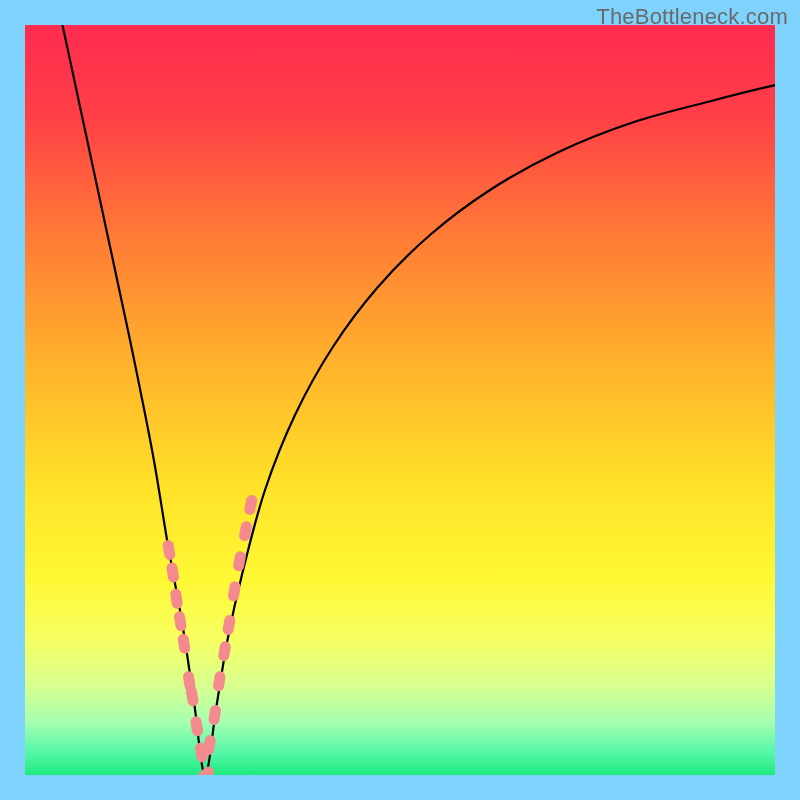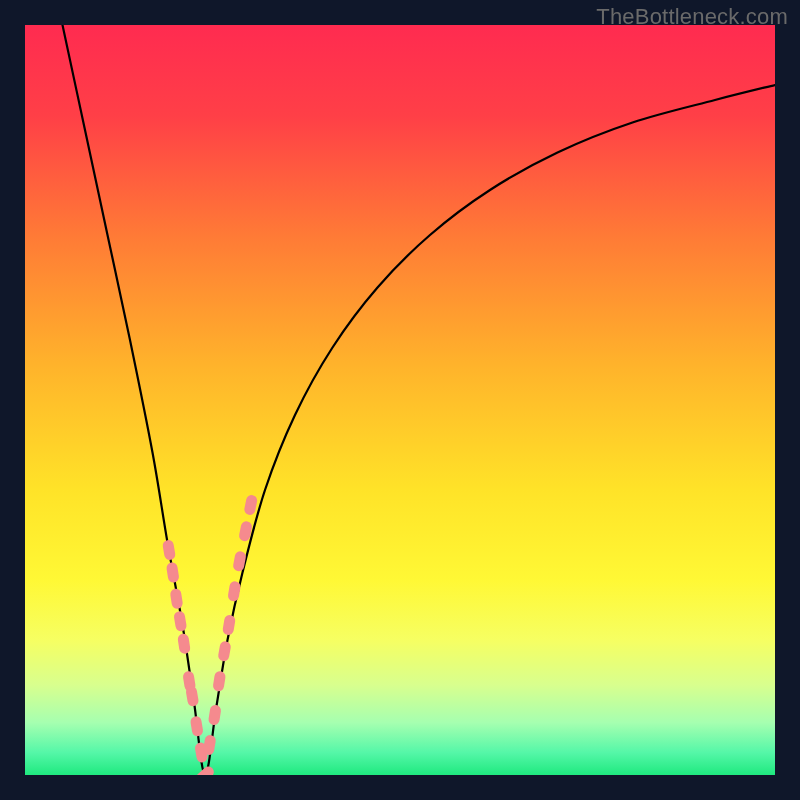--- a/index.html
+++ b/index.html
@@ -7,21 +7,21 @@
     padding: 0;
     width: 800px;
     height: 800px;
     overflow: hidden;
     background: #000;
     font-family: Arial, Helvetica, sans-serif;
   }
   .frame {
     position: absolute;
     inset: 0;
-    background: #0f172a;
+    background: #7dd3fc;
   }
   .plot {
     position: absolute;
     left: 25px;
     top: 25px;
     width: 750px;
     height: 750px;
     overflow: hidden;
   }
   .gradient {

